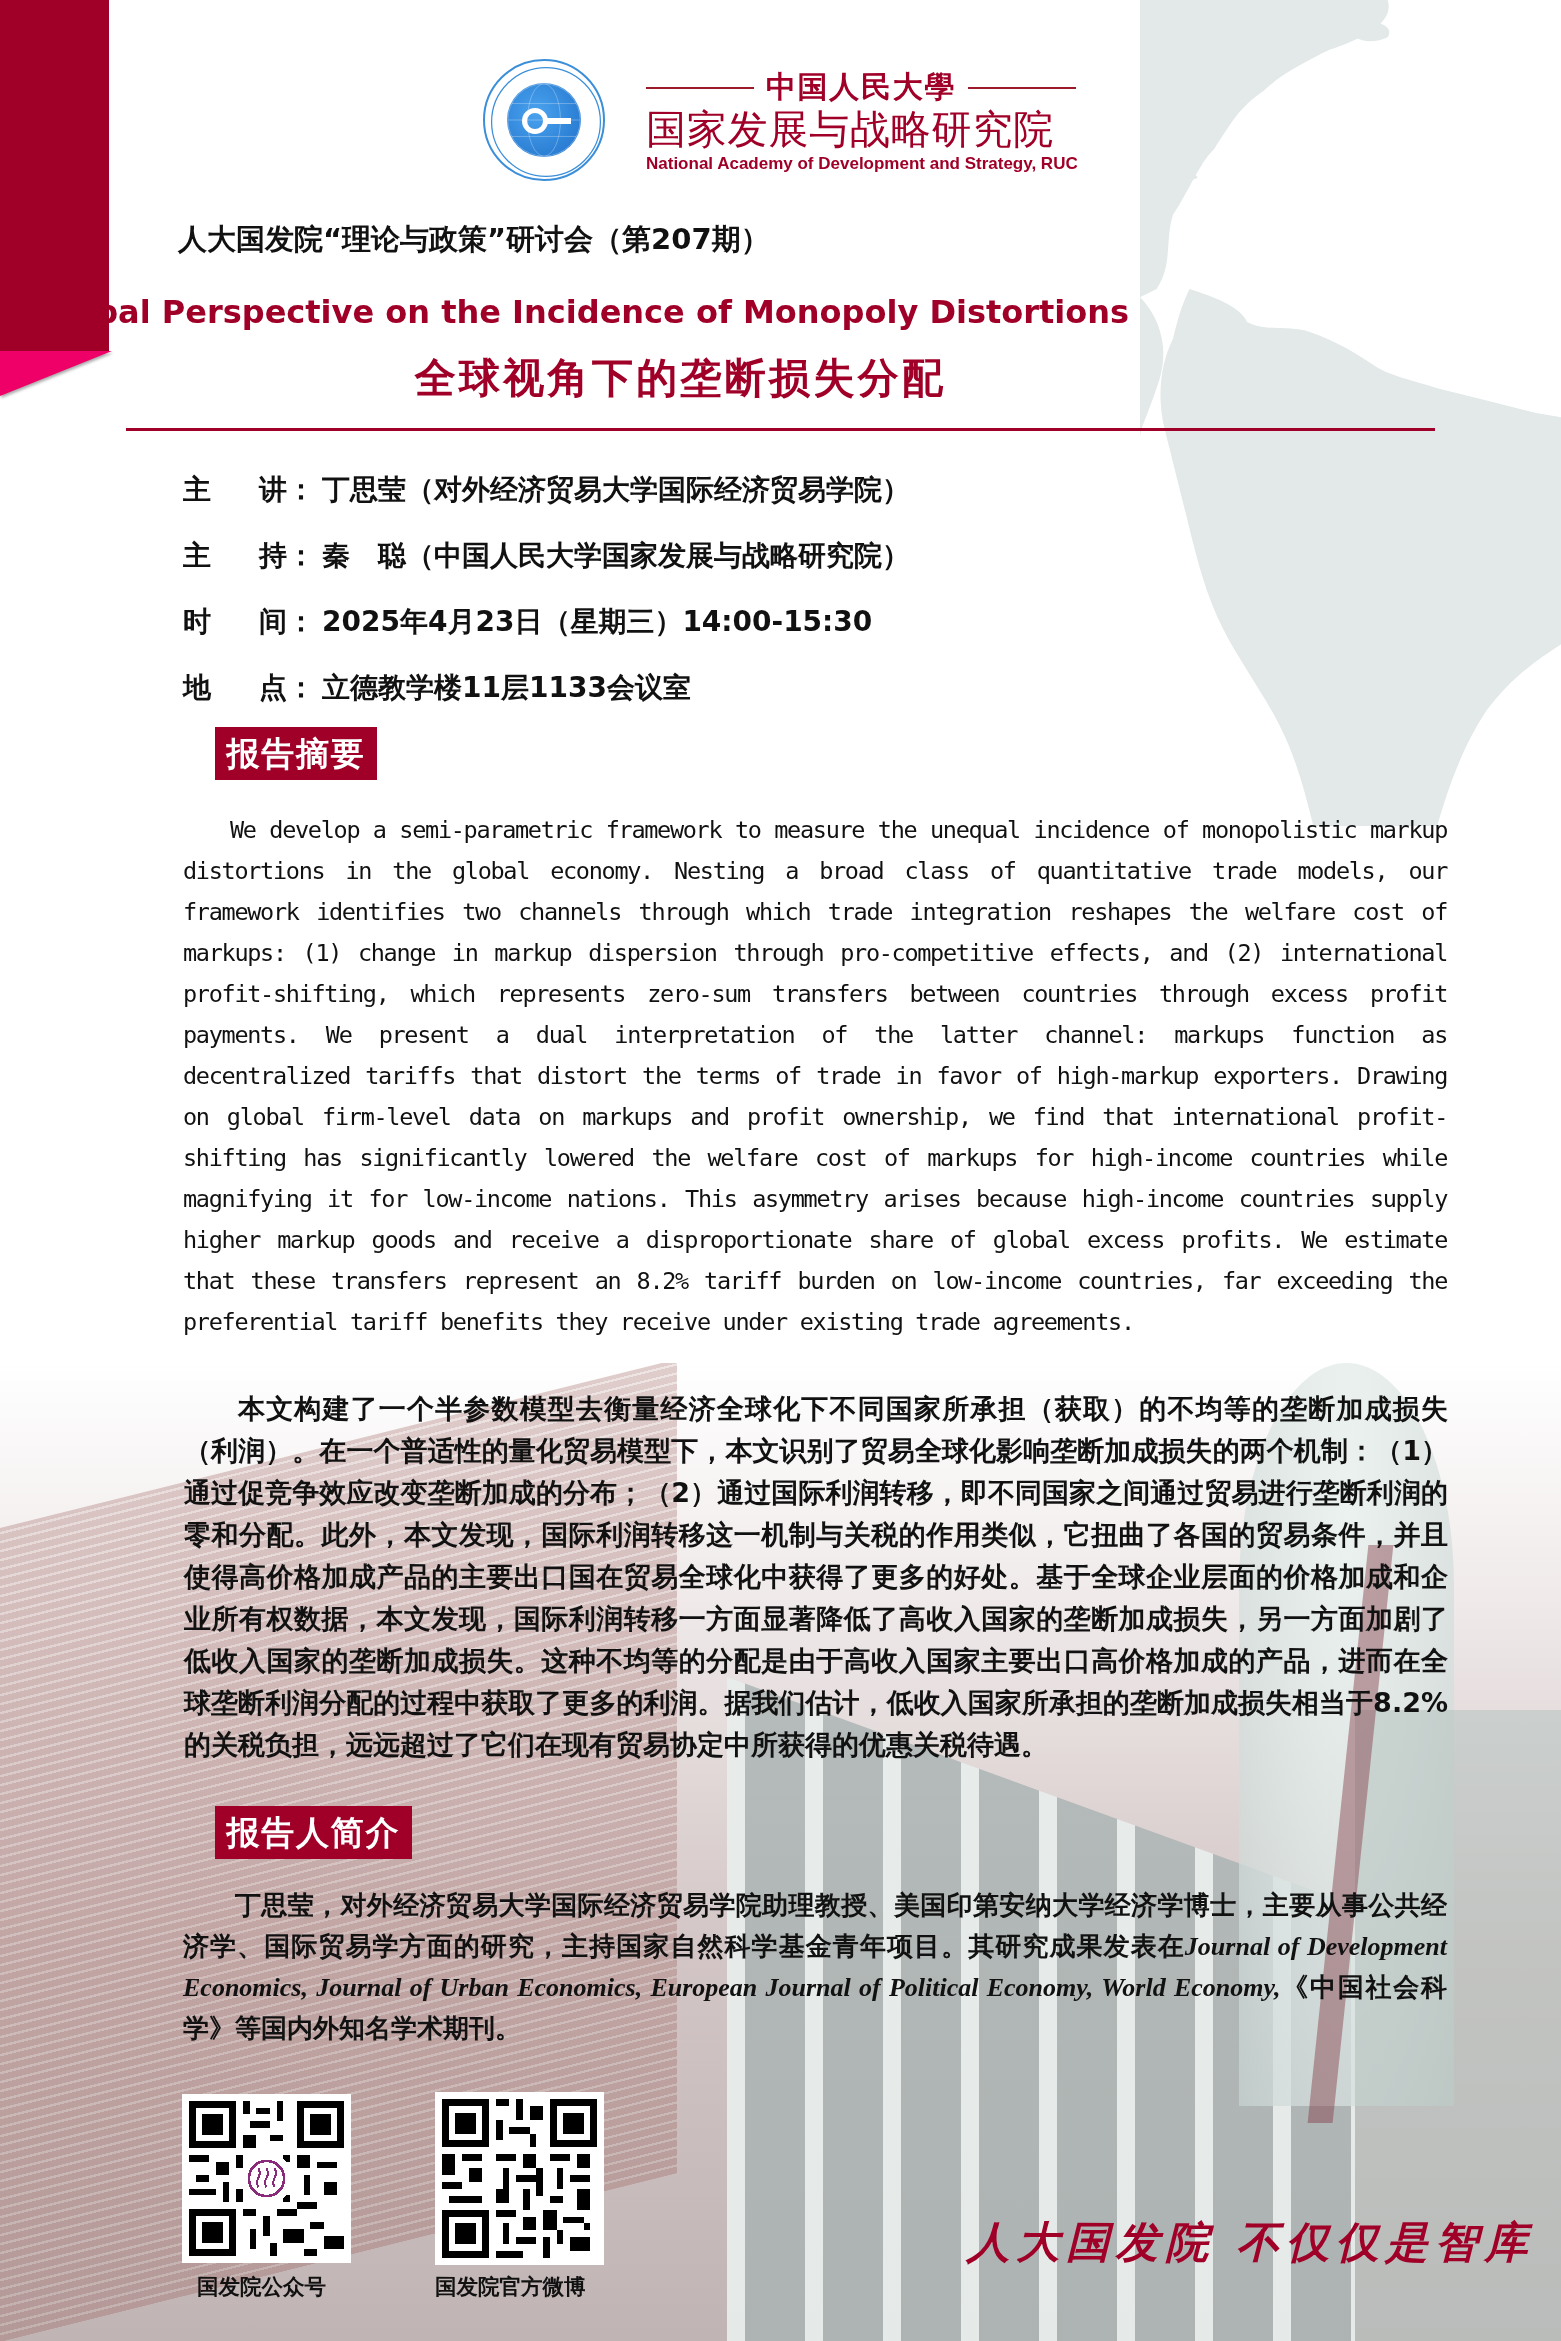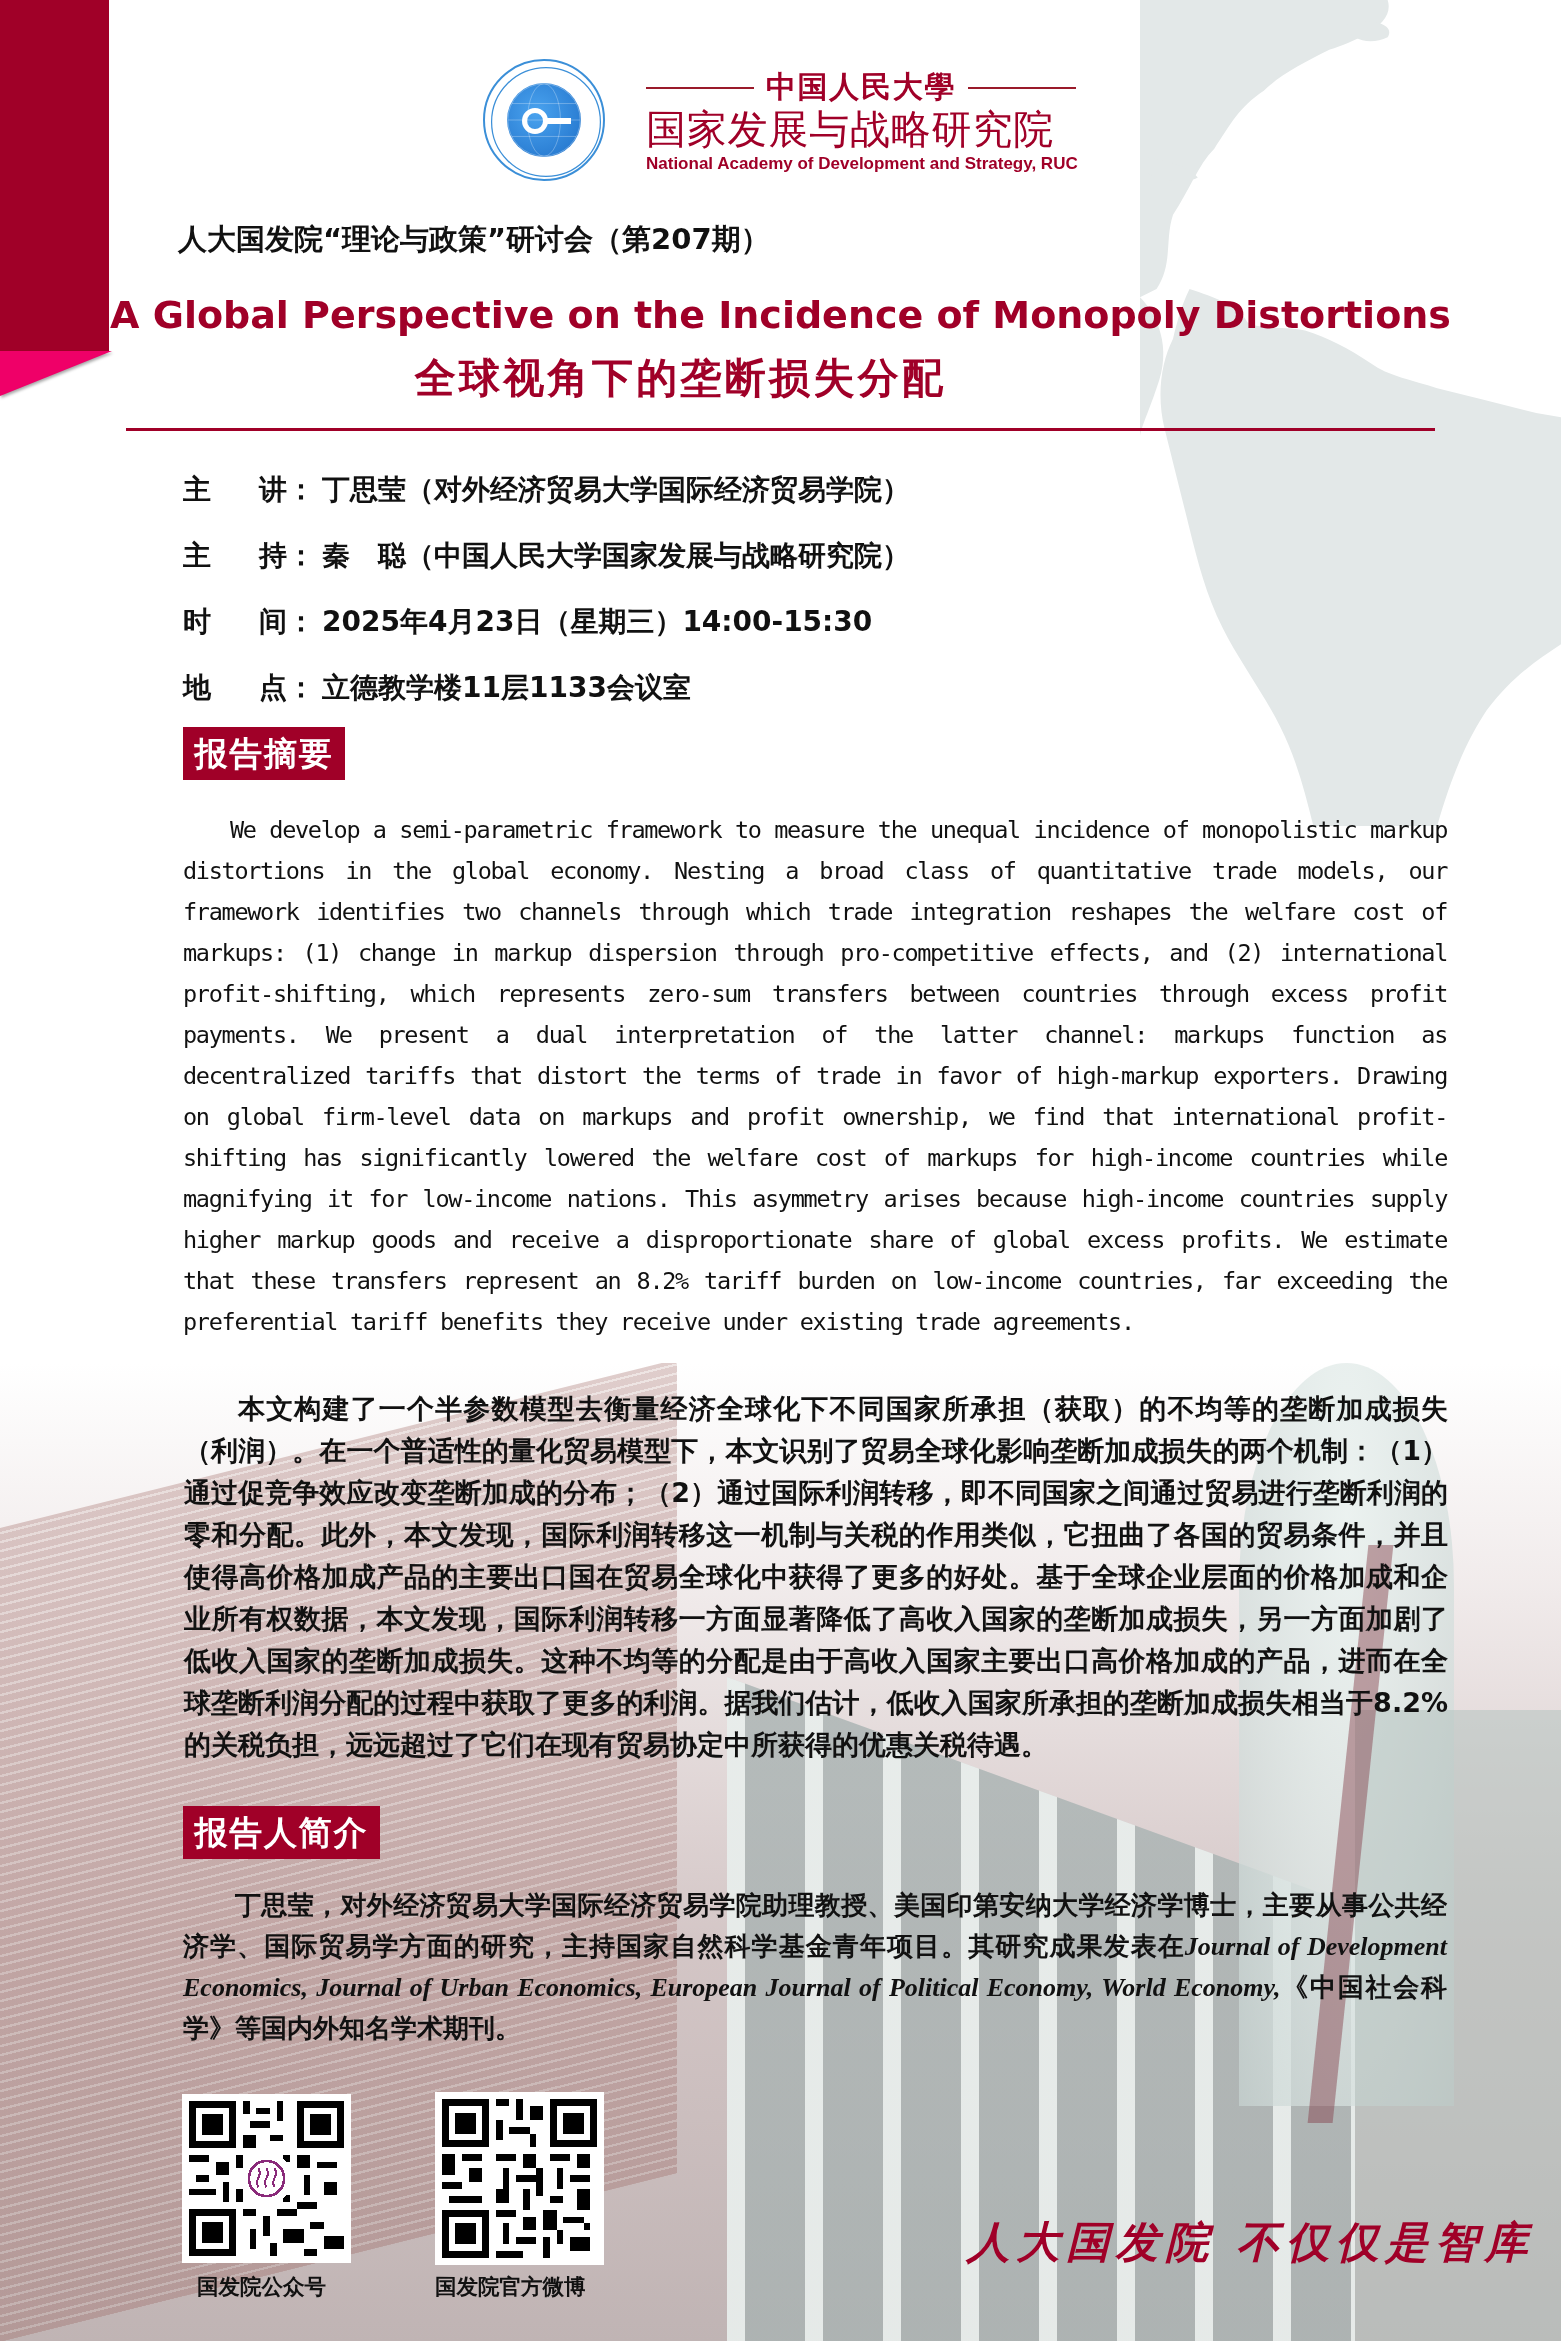--- a/index.html
+++ b/index.html
@@ -29,33 +29,33 @@
   .seal .shaft { position:absolute; left:36px; top:35px; width:28px; height:6.6px; background:#fff; }
   .seal .ring-text { position:absolute; left:0; top:0; width:122px; height:122px; }
   .uni-line { position:absolute; left:163px; top:8.3px; width:430px; display:flex; align-items:center; gap:11.6px; }
   .uni-line .rule { flex:1; height:1.7px; background:#9a1a2a; }
   .uni-name { font-family:"DejaVu Serif", serif; font-size:30px; color:#a00028; font-weight:bold; letter-spacing:1.7px; white-space:nowrap;text-align:right; }
   .org-cn { position:absolute; left:163px; top:43px; font-family:"DejaVu Serif", serif; font-size:40px; color:#a00028; font-weight:normal; letter-spacing:0.8px; white-space:nowrap; }
   .org-en { position:absolute; left:163px; top:95px; font-family:Liberation Sans, sans-serif; font-size:17px; color:#a00028; font-weight:bold; white-space:nowrap; }
 
   
   .series { position:absolute; left:178px; top:220px; font-size:29px; font-weight:bold; color:#111; white-space:nowrap; font-family:"DejaVu Sans", sans-serif; }
-  .title-en { position:absolute; left:0; width:1561px; top:293px; text-align:center; font-family:"DejaVu Sans", sans-serif; font-size:38px; font-weight:bold; color:#a00028; white-space:nowrap; }
+  .title-en { position:absolute; left:0; width:1561px; top:293px; text-align:left; font-family:"DejaVu Sans", sans-serif; font-size:32px; font-weight:bold; color:#a00028; white-space:nowrap; }
   .title-cn { position:absolute; left:0; width:1361px; top:351px; text-align:center; font-size:41px; font-weight:bold; color:#a00028; letter-spacing:3.3px; white-space:nowrap; }
   .title-rule { position:absolute; left:126px; top:428px; width:1309px; height:2.5px; background:#a00028; }
 
   
   .info { position:absolute; left:183px; top:471px; }
   .info-row { position:relative; height:66px; font-size:28px; color:#111; white-space:nowrap; font-weight:bold; }
   .info-row .k1 { position:absolute; left:0; top:0; }
   .info-row .k2 { position:absolute; left:76px; top:0; }
   .info-row .v { position:absolute; left:139px; top:0; }
 
   
-  .badge { position:absolute; background:#a00028; color:#fff; font-family:"DejaVu Serif", serif; font-weight:bold; font-size:33px; padding:6.6px 11.6px; line-height:40px; letter-spacing:1.7px; white-space:nowrap; }
+  .badge { position:absolute; background:#a00028; color:#fff; font-family:"DejaVu Serif", serif; font-weight:bold; font-size:33px; padding:6.6px 11.6px; line-height:40px; letter-spacing:1.7px; white-space:nowrap;margin-left:32px; }
 
   
   .para-en { position:absolute; left:183px; top:810px; width:1264px; font-family:"DejaVu Sans Mono", monospace; font-size:23.5px; line-height:41px; text-align:justify; color:#111; letter-spacing:-1.3px; }
   .para-cn { position:absolute; left:184px; top:1388px; width:1264px; font-size:27px; line-height:42px; text-align:justify; color:#111; font-weight:bold; }
   .para-bio { position:absolute; left:183px; top:1885px; width:1264px; font-size:26px; line-height:41px; text-align:justify; color:#111; font-weight:bold; }
   .para-en, .para-cn, .para-bio { text-indent:2em; }
   .bio-italic { font-family:"Liberation Serif", serif; font-style:italic; font-weight:bold; }
 
   
   .qr { position:absolute; background:#fff; }

